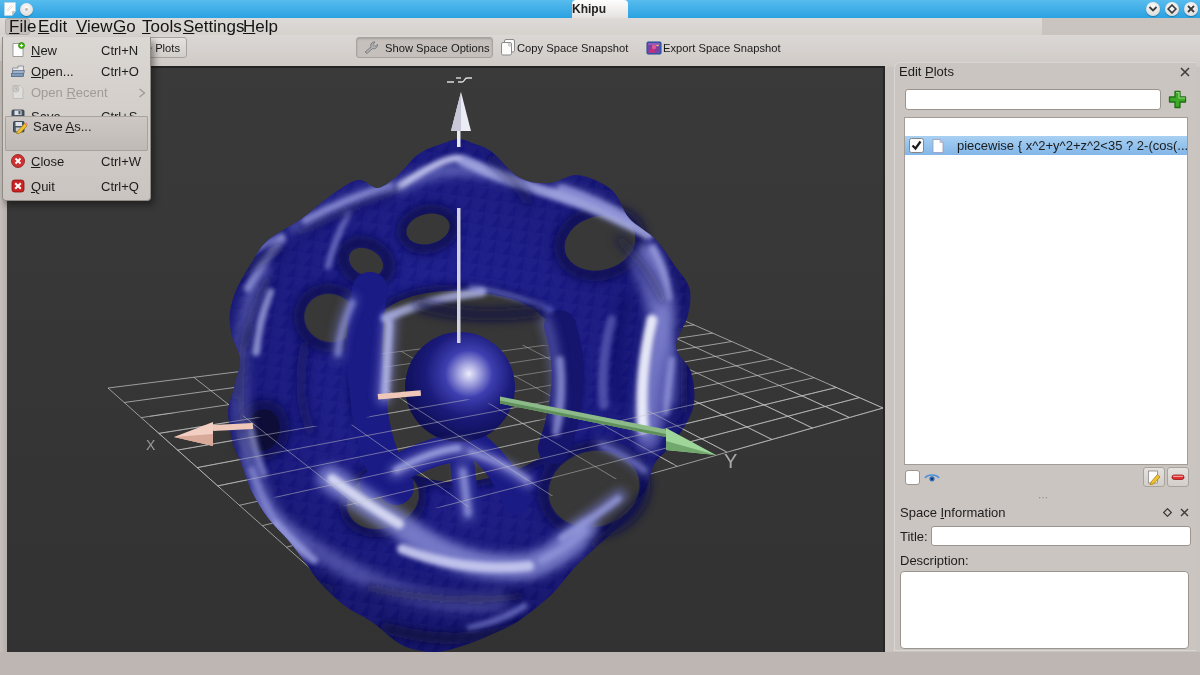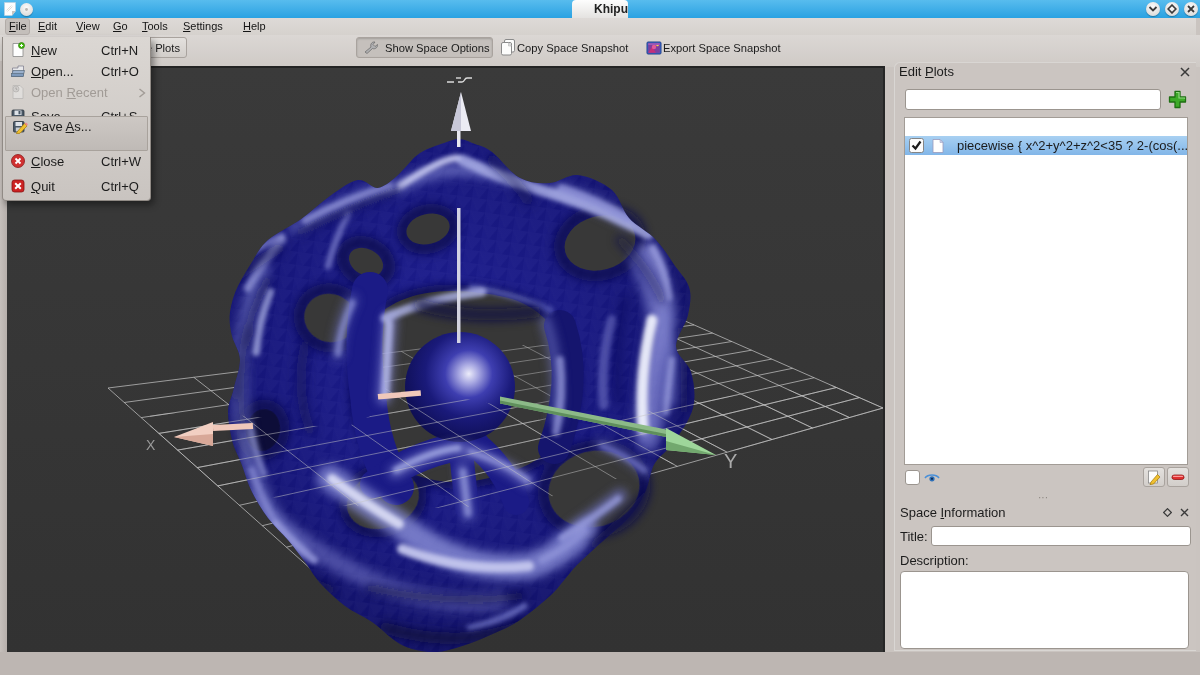--- a/index.html
+++ b/index.html
@@ -1,20 +1,20 @@
 <!DOCTYPE html>
 <html><head><meta charset="utf-8"><style>
 *{margin:0;padding:0;box-sizing:border-box}
 body{width:1200px;height:675px;font-family:"Liberation Sans",sans-serif;position:relative;background:#cac4c0;overflow:hidden}
 .abs{position:absolute}
 #titlebar{left:0;top:0;width:1200px;height:18px;background:linear-gradient(#58bcee,#2aa2e2);position:absolute}
-#apptab{position:absolute;left:572px;top:0;width:56px;height:18px;background:linear-gradient(#fdfdfd,#e4e2e0);border-radius:4px 4px 0 0;text-align:right;font-size:12px;font-weight:bold;color:#222;line-height:19px}
+#apptab{position:absolute;left:572px;top:0;width:56px;height:18px;background:linear-gradient(#fdfdfd,#e4e2e0);border-radius:4px 4px 0 0;text-align:left;font-size:12px;font-weight:bold;color:#222;line-height:19px}
 .winbtn{position:absolute;top:2px;width:14px;height:14px;border-radius:50%;background:radial-gradient(circle at 50% 35%,#fbfbfb,#d5d3d1);box-shadow:0 1px 1px rgba(0,0,0,.3)}
 .winbtn svg{display:block;margin:2px auto}
-#menubar{left:0;top:18px;width:1196px;height:17px;background:linear-gradient(#dedad7,#d5d1cd);position:absolute;font-size:11px;color:#141414}
+#menubar{left:0;top:18px;width:1042px;height:17px;background:linear-gradient(#dedad7,#d5d1cd);position:absolute;font-size:17px;color:#141414}
 .mitem{position:absolute;top:0px;height:17px;line-height:17px}
 .mitem u,.prow u,.ptitle u{text-decoration:underline}
 #filehl{position:absolute;left:5px;top:0px;width:25px;height:17px;background:#c4bfbb;border:1px solid #b2aca8;border-radius:3px}
 #toolbar{left:0;top:35px;width:1200px;height:32px;background:linear-gradient(#dbd7d4,#cfcac6);position:absolute;font-size:11.2px;color:#1a1a1a}
 .tbtn{position:absolute;top:2px;height:21px;border:1px solid #a9a39e;border-radius:3px;background:linear-gradient(#e4e1de,#d2cecA);display:flex;align-items:center;padding:0 6px;gap:5px;white-space:nowrap;overflow:hidden}
 .tbtn.pressed{background:#c5c0bc;box-shadow:inset 0 1px 2px rgba(0,0,0,.18)}
 .tflat{position:absolute;top:2px;height:21px;display:flex;align-items:center;white-space:nowrap}
 #plot{left:7px;top:68px;width:876px;height:584px;position:absolute;background:#373737}
 #rpanel{left:895px;top:61px;width:298px;height:614px;position:absolute;font-size:13px;color:#1c1c1c}
 .ptitle{position:absolute;font-size:13px;color:#1c1c1c}

